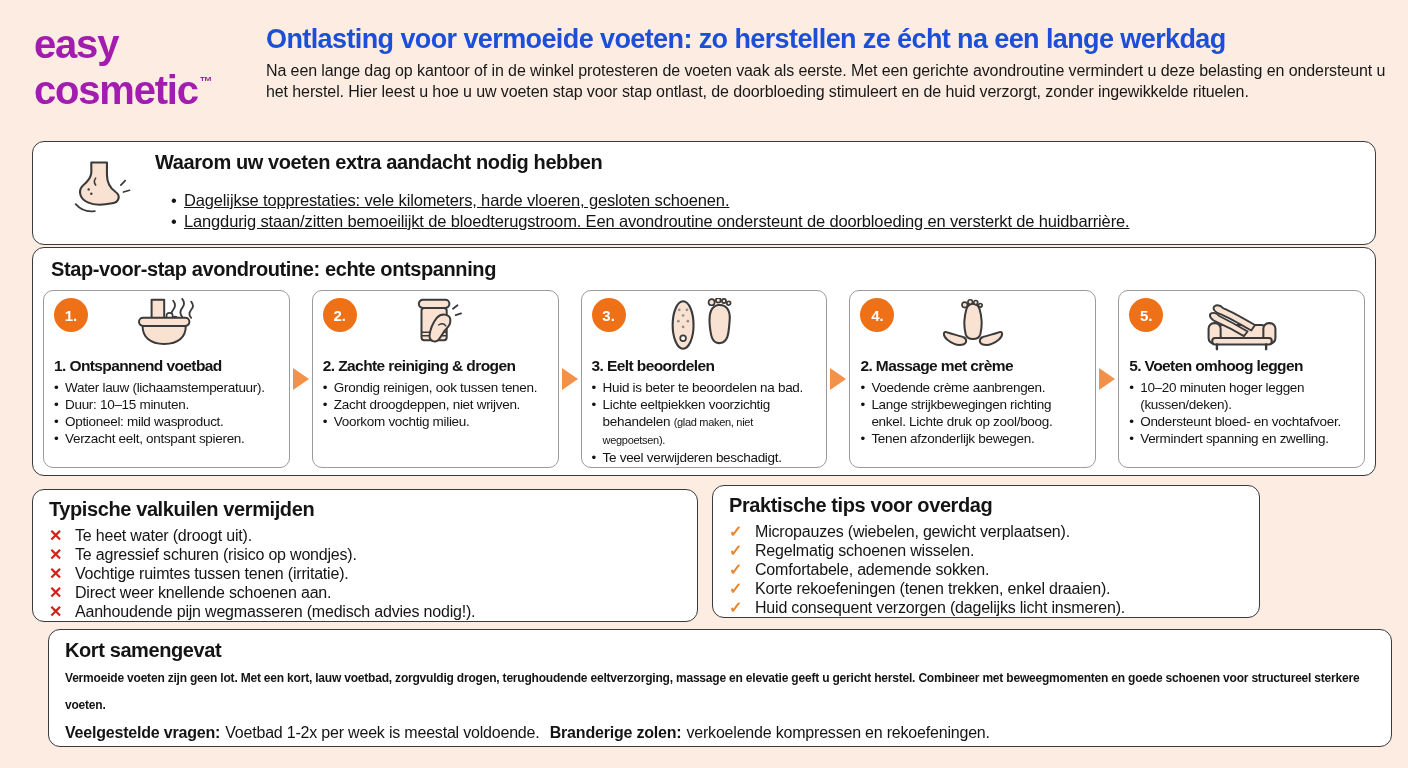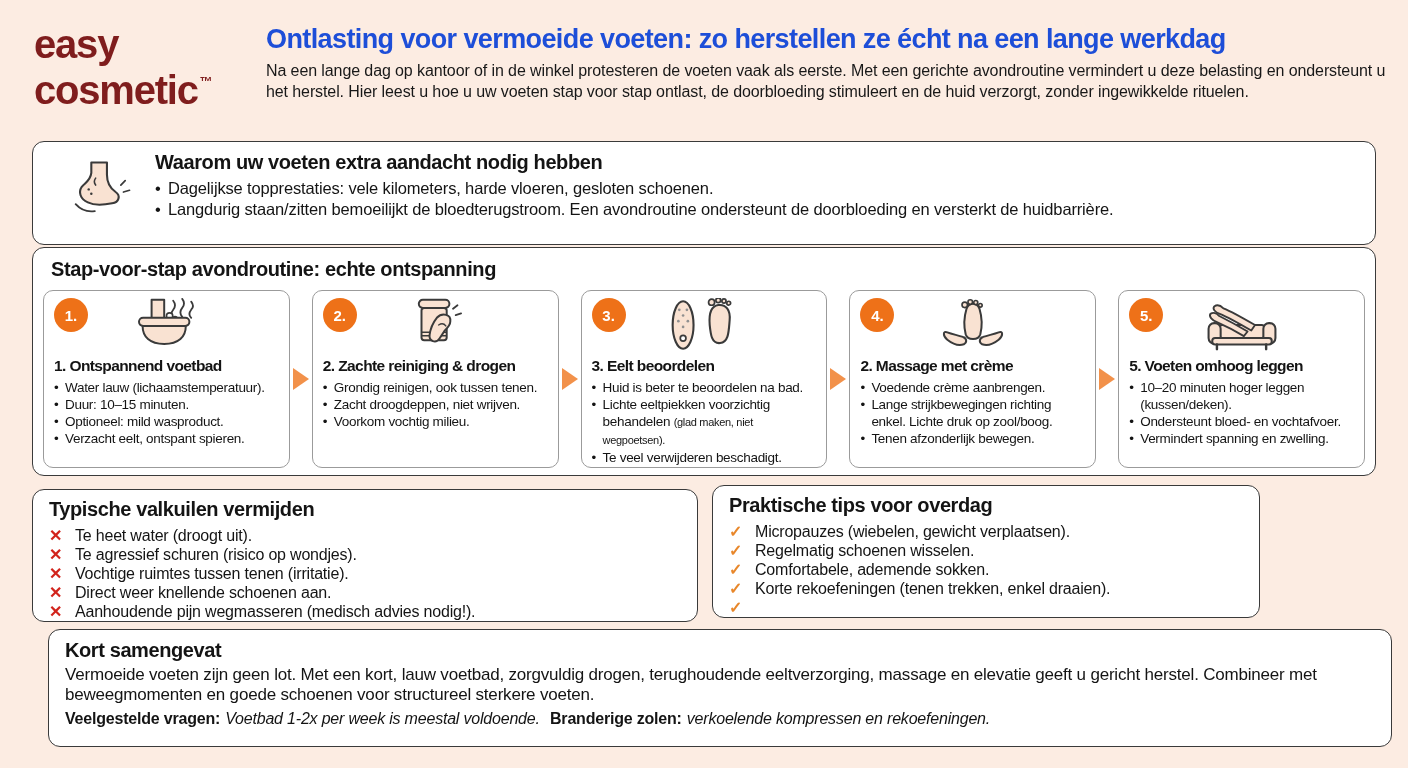--- a/index.html
+++ b/index.html
@@ -1,32 +1,32 @@
 <!DOCTYPE html>
 <html><head>
 <meta charset="utf-8">
 <style>
   html,body{margin:0;padding:0;}
   body{width:1408px;height:768px;background:#fcece2;font-family:"Liberation Sans",sans-serif;color:#141414;overflow:hidden;}
   .canvas{position:relative;width:1408px;height:768px;background:#fcece2;border-radius:14px;}
 
   
-  .logo{position:absolute;left:34px;top:26px;font-weight:700;font-size:40px;line-height:37px;letter-spacing:-1.2px;color:#7f1d1d;}
+  .logo{position:absolute;left:34px;top:26px;font-weight:700;font-size:40px;line-height:37px;letter-spacing:-1.2px;color:#a21caf;}
   .logo .tm{font-size:13px;vertical-align:18px;letter-spacing:0;margin-left:2px;}
   .head-title{position:absolute;left:266px;top:24px;width:1130px;font-size:27px;font-weight:700;letter-spacing:-0.6px;white-space:nowrap;color:#1d4ed8;}
   .head-intro{position:absolute;left:266px;top:60px;width:1128px;font-size:16px;line-height:21px;letter-spacing:-0.1px;color:#181818;}
 
   
   .box{position:absolute;background:#ffffff;border:1.5px solid #3a3a3a;border-radius:12px;box-sizing:border-box;}
 
   
   .why-box{left:32px;top:141px;width:1344px;height:104px;padding:9px 16px 8px 122px;}
   .why-icon{position:absolute;left:34px;top:14px;}
   .why-title{font-size:20px;font-weight:700;letter-spacing:-0.4px;margin-bottom:4px;}
-  .why-list{margin:0;padding:0;list-style:none;}
+  .why-list{margin:16px;padding:0;list-style:none;text-decoration:underline;}
   .why-list li{font-size:16.5px;line-height:20.5px;letter-spacing:-0.15px;padding-left:13px;position:relative;}
   .why-list li::before{content:"•";position:absolute;left:0;}
 
   
   .routine-box{left:32px;top:247px;width:1344px;height:229px;padding:8px 10px;}
   .routine-title{font-size:20px;font-weight:700;letter-spacing:-0.4px;margin:2px 0 9px 8px;}
   .cards{display:flex;align-items:stretch;}
   .card{flex:1 1 0;background:#fff;border:1.5px solid #9b9b9b;border-radius:10px;height:178px;box-sizing:border-box;padding:5px 10px 6px;position:relative;}
   .step-arrow{flex:0 0 auto;width:0;height:0;border-top:11px solid transparent;border-bottom:11px solid transparent;border-left:16px solid #f2914a;align-self:center;margin:0 3px;}
   .card-head{position:relative;height:58px;display:flex;justify-content:center;align-items:center;}
@@ -42,24 +42,24 @@
   .tips-box{left:712px;top:485px;width:548px;height:133px;padding:8px 16px;}
   .panel-title{font-size:20px;font-weight:700;letter-spacing:-0.4px;margin-bottom:5px;}
   .panel-row{display:flex;font-size:16px;line-height:19px;letter-spacing:-0.2px;}
   .mark{width:26px;flex:0 0 auto;font-weight:700;font-size:16px;}
   .x-mark{color:#d2241c;}
   .check-mark{color:#e8872b;}
 
   
   .summary-box{left:48px;top:629px;width:1344px;height:118px;padding:9px 16px;}
   .summary-title{font-size:20px;font-weight:700;letter-spacing:-0.4px;margin-bottom:3px;}
-  .summary-body{font-size:17px;line-height:20px;letter-spacing:-0.2px;}
+  .summary-body{font-size:12px;line-height:27px;letter-spacing:-0.2px;font-weight:bold;}
   .summary-faq{font-size:16px;margin-top:5px;letter-spacing:-0.2px;}
   .summary-faq b{margin-right:5px;}
-  .summary-faq .seg{margin-right:6px;font-style:italic;}
+  .summary-faq .seg{margin-right:6px;}
 
   .icon svg{display:block;}
 </style>
 </head>
 <body>
 
 <div class="canvas">
 
   <div class="logo">
     <div>easy</div>
@@ -258,20 +258,21 @@
     <div class="panel-row">
         <span class="mark check-mark">✓</span>
         <span>Comfortabele, ademende sokken.</span>
       </div>
     <div class="panel-row">
         <span class="mark check-mark">✓</span>
         <span>Korte rekoefeningen (tenen trekken, enkel draaien).</span>
       </div>
     <div class="panel-row">
         <span class="mark check-mark">✓</span>
+        <span>Huid consequent verzorgen (dagelijks licht insmeren).</span>
       </div>
   </div>
 
   <div class="box summary-box">
     <div class="summary-title">Kort samengevat</div>
     <div class="summary-body">Vermoeide voeten zijn geen lot. Met een kort, lauw voetbad, zorgvuldig drogen, terughoudende eeltverzorging, massage en elevatie geeft u gericht herstel. Combineer met beweegmomenten en goede schoenen voor structureel sterkere voeten.</div>
     <div class="summary-faq">
       <b>Veelgestelde vragen:</b><span class="seg">Voetbad 1-2x per week is meestal voldoende.</span>
       <b>Branderige zolen:</b><span class="seg">verkoelende kompressen en rekoefeningen.</span>
     </div>

